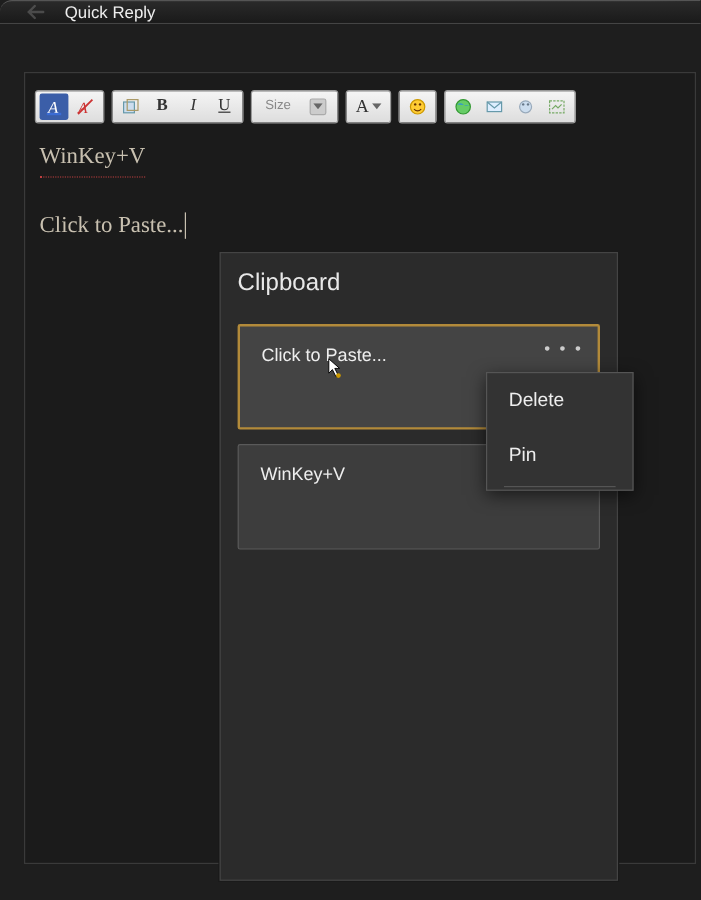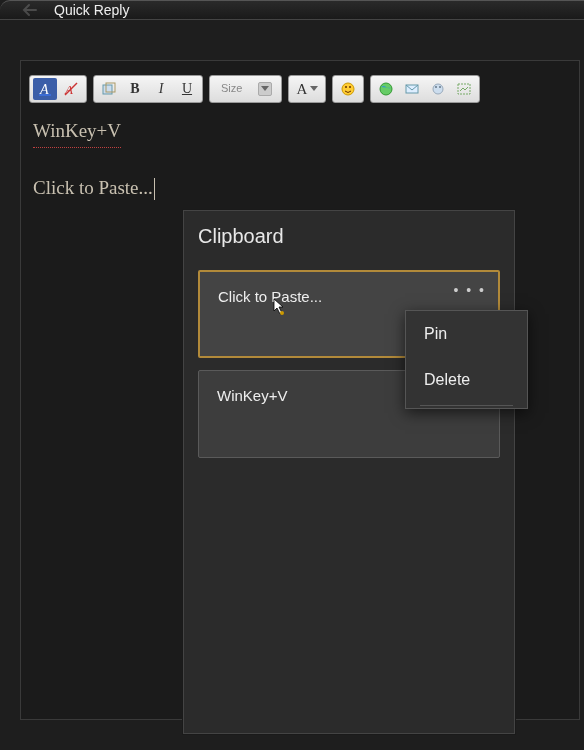--- a/index.html
+++ b/index.html
@@ -292,16 +292,16 @@
       <circle cx="10" cy="15" r="2" fill="#c90"></circle>
     </svg>
   </div>
 
   <div class="clip-item">
     <span>WinKey+V</span>
   </div>
 </div>
 
 <div class="ctx">
+  <div class="mi">Delete</div>
   <div class="mi">Pin</div>
-  <div class="mi">Delete</div>
   <div class="sep"></div>
 </div>
 
 </body></html>

